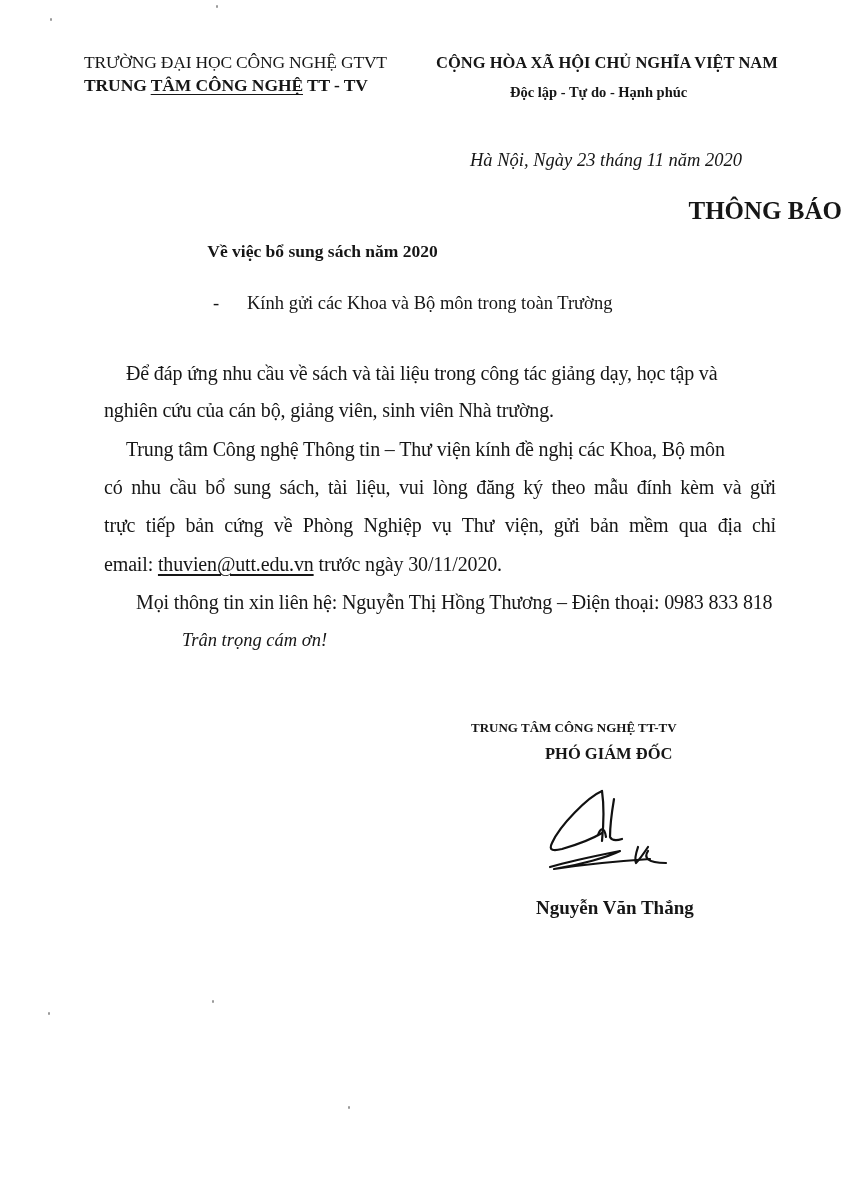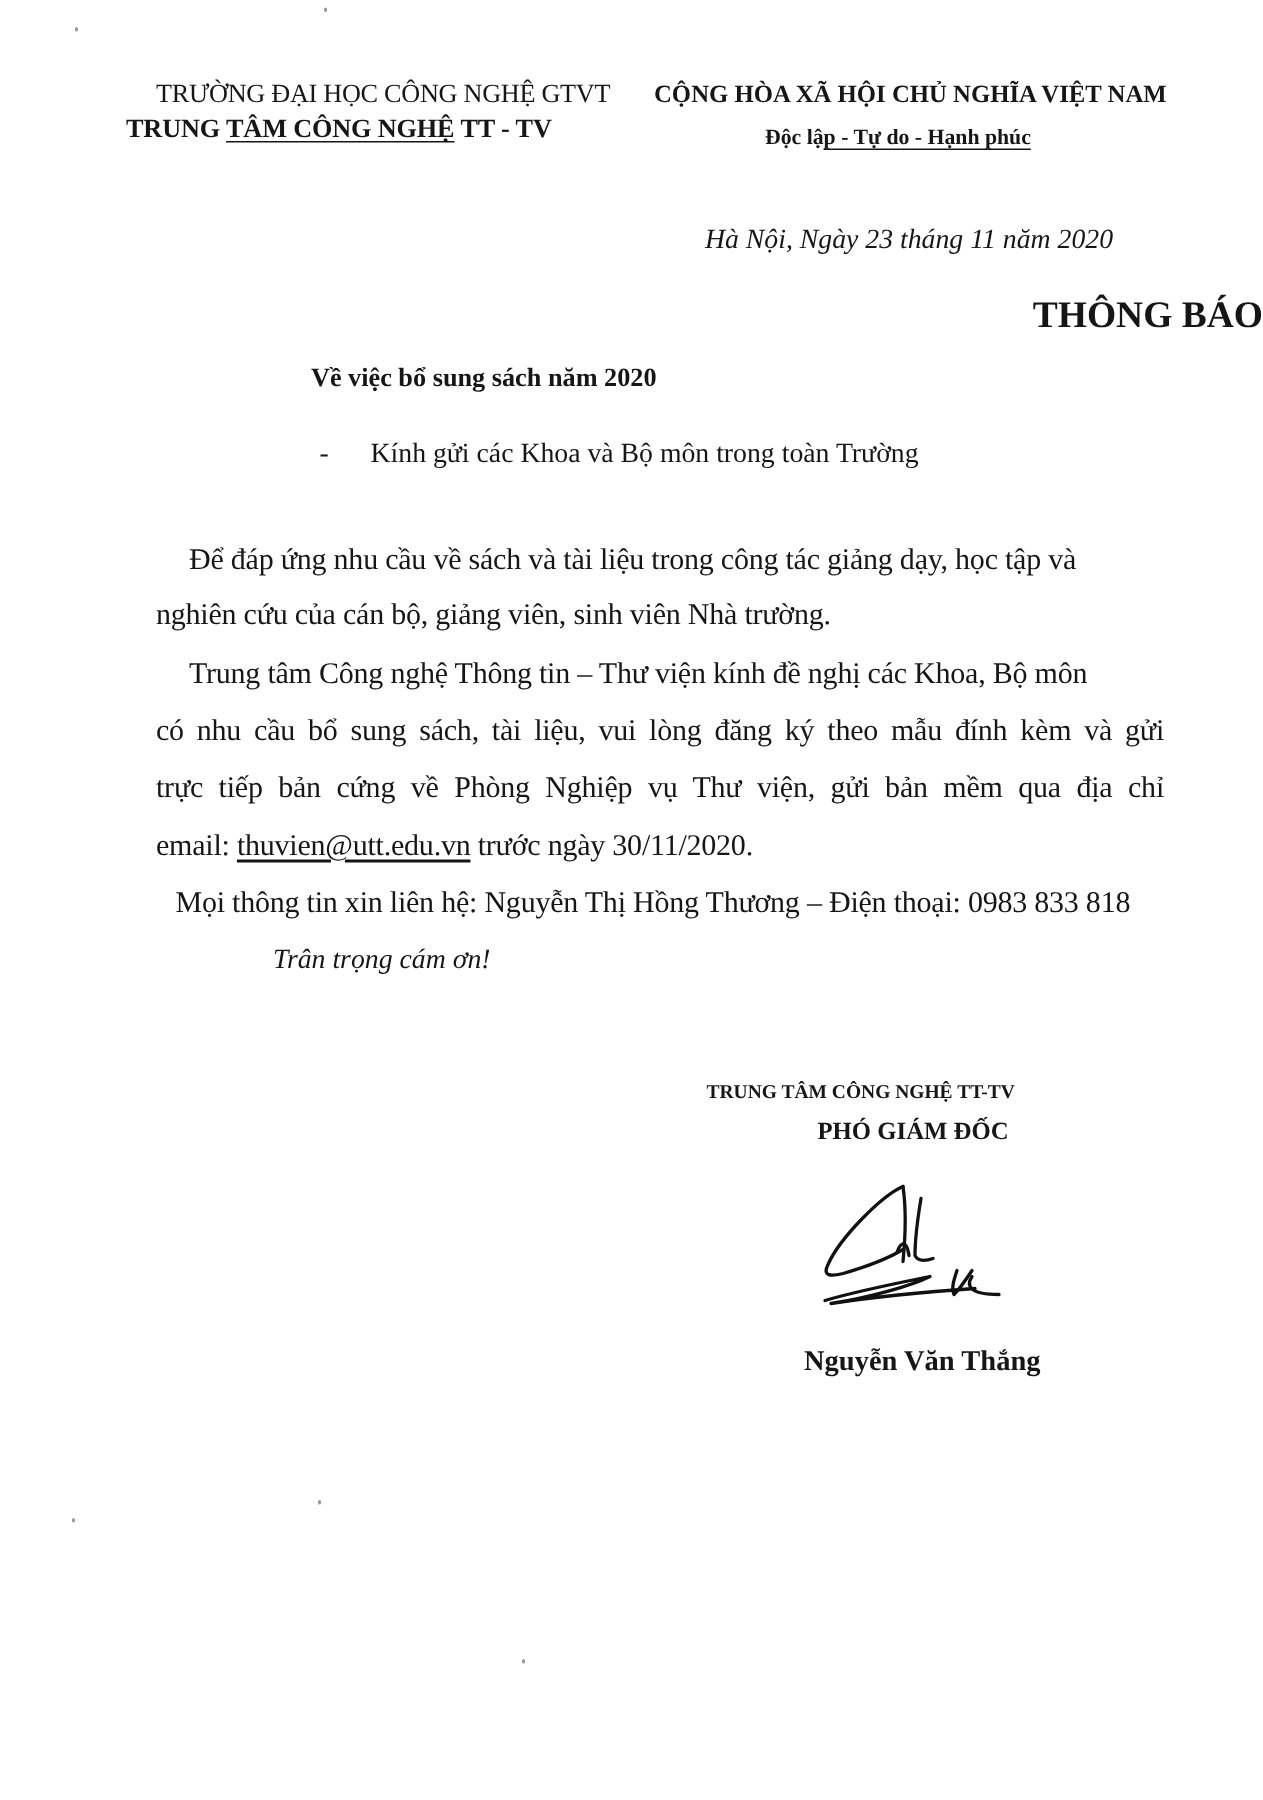--- a/index.html
+++ b/index.html
@@ -15,21 +15,20 @@
       font-family: "Liberation Serif", "DejaVu Serif", serif;
       color: #161616;
     }
     .abs { position: absolute; white-space: nowrap; }
 
     
     .hdr-left-1 {
       left: 84px; top: 52px;
       font-size: 17.5px;
       letter-spacing: -0.2px;
-      margin-left: 20px;
     }
     .hdr-left-2 {
       left: 84px; top: 75px;
       font-size: 17.5px;
       font-weight: bold;
       letter-spacing: -0.1px;
     }
     .hdr-left-2 .ul {
       text-decoration: underline;
       text-underline-offset: 3px;
@@ -42,21 +41,20 @@
       font-size: 16.5px;
       font-weight: bold;
       letter-spacing: 0px;
     }
     .hdr-right-2 {
       left: 510px; top: 84px;
       font-size: 14.5px;
       font-weight: bold;
     }
     .hdr-right-2 .ul {
-      text-decoration: underline;
       text-underline-offset: 3px;
       text-decoration-thickness: 1.2px;
     }
 
     
     .date-line {
       left: 470px; top: 150px;
       font-size: 18.5px;
       font-style: italic;
     }
@@ -150,21 +148,21 @@
 <div class="abs addressee"><span class="dash">-</span><span>Kính gửi các Khoa và Bộ môn trong toàn Trường</span></div>
 
 <div class="abs body-line" style="left:126px; top:362px;">Để đáp ứng nhu cầu về sách và tài liệu trong công tác giảng dạy, học tập và</div>
 <div class="abs body-line" style="left:104px; top:399px;">nghiên cứu của cán bộ, giảng viên, sinh viên Nhà trường.</div>
 
 <div class="abs body-line" style="left:126px; top:438px;">Trung tâm Công nghệ Thông tin – Thư viện kính đề nghị các Khoa, Bộ môn</div>
 <div class="abs body-line justify" style="left:104px; top:476px;">có nhu cầu bổ sung sách, tài liệu, vui lòng đăng ký theo mẫu đính kèm và gửi</div>
 <div class="abs body-line justify" style="left:104px; top:514px;">trực tiếp bản cứng về Phòng Nghiệp vụ Thư viện, gửi bản mềm qua địa chỉ</div>
 <div class="abs body-line" style="left:104px; top:553px;"><span>email: </span><span class="email">thuvien@utt.edu.vn</span><span> trước ngày 30/11/2020.</span></div>
 
-<div class="abs body-line" style="left:117px; top:591px;">Mọi thông tin xin liên hệ: Nguyễn Thị Hồng Thương – Điện thoại: 0983 833 818</div>
+<div class="abs body-line" style="left:136px; top:591px;">Mọi thông tin xin liên hệ: Nguyễn Thị Hồng Thương – Điện thoại: 0983 833 818</div>
 
 <div class="abs thanks">Trân trọng cám ơn!</div>
 
 <div class="abs sig-org">TRUNG TÂM CÔNG NGHỆ TT-TV</div>
 <div class="abs sig-role">PHÓ GIÁM ĐỐC</div>
 
 <div class="abs sig-mark">
   <svg width="150" height="90" viewBox="0 0 150 90" xmlns="http://www.w3.org/2000/svg">
     <g fill="none" stroke="#111" stroke-width="2.2" stroke-linecap="round" stroke-linejoin="round">
 

